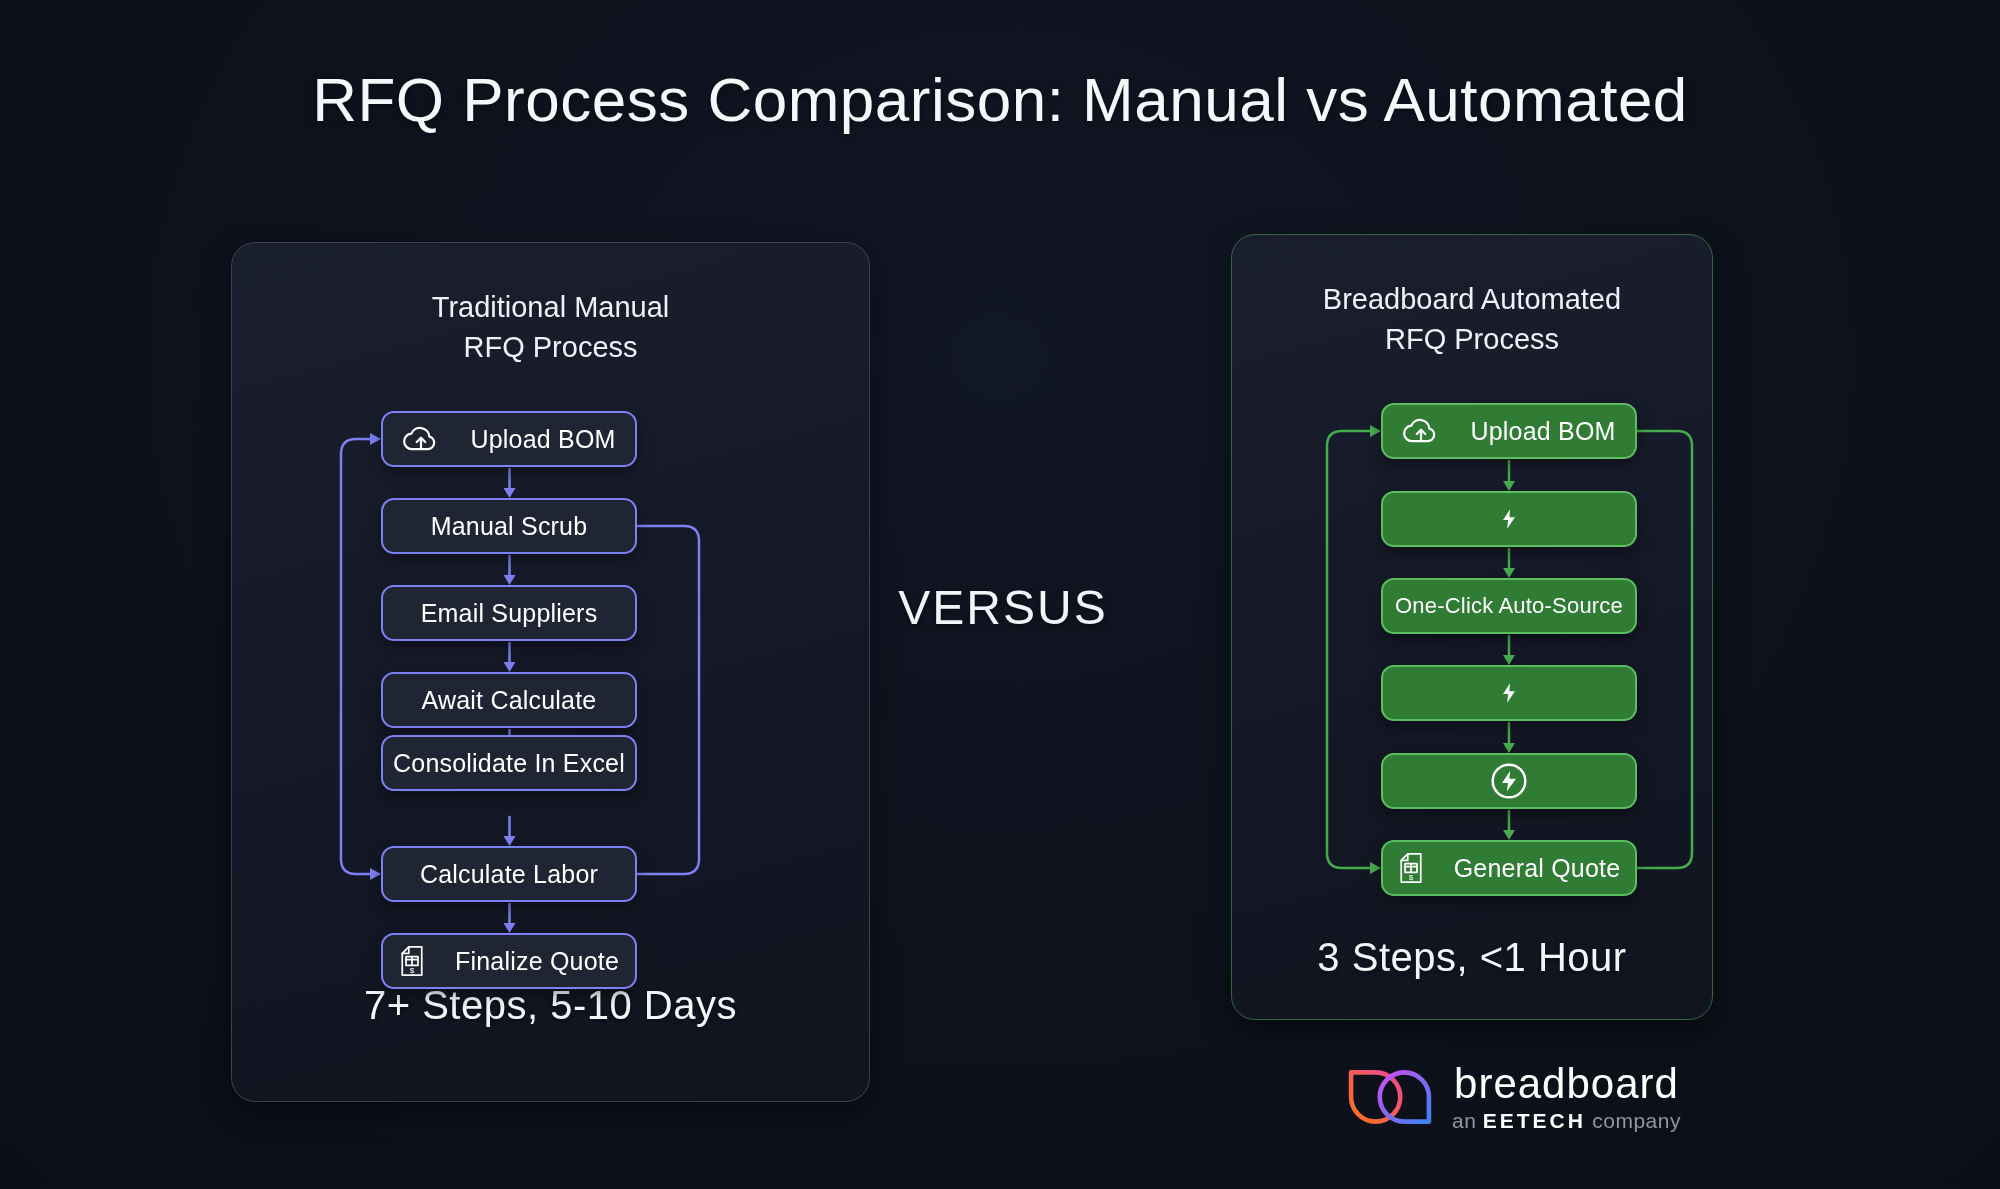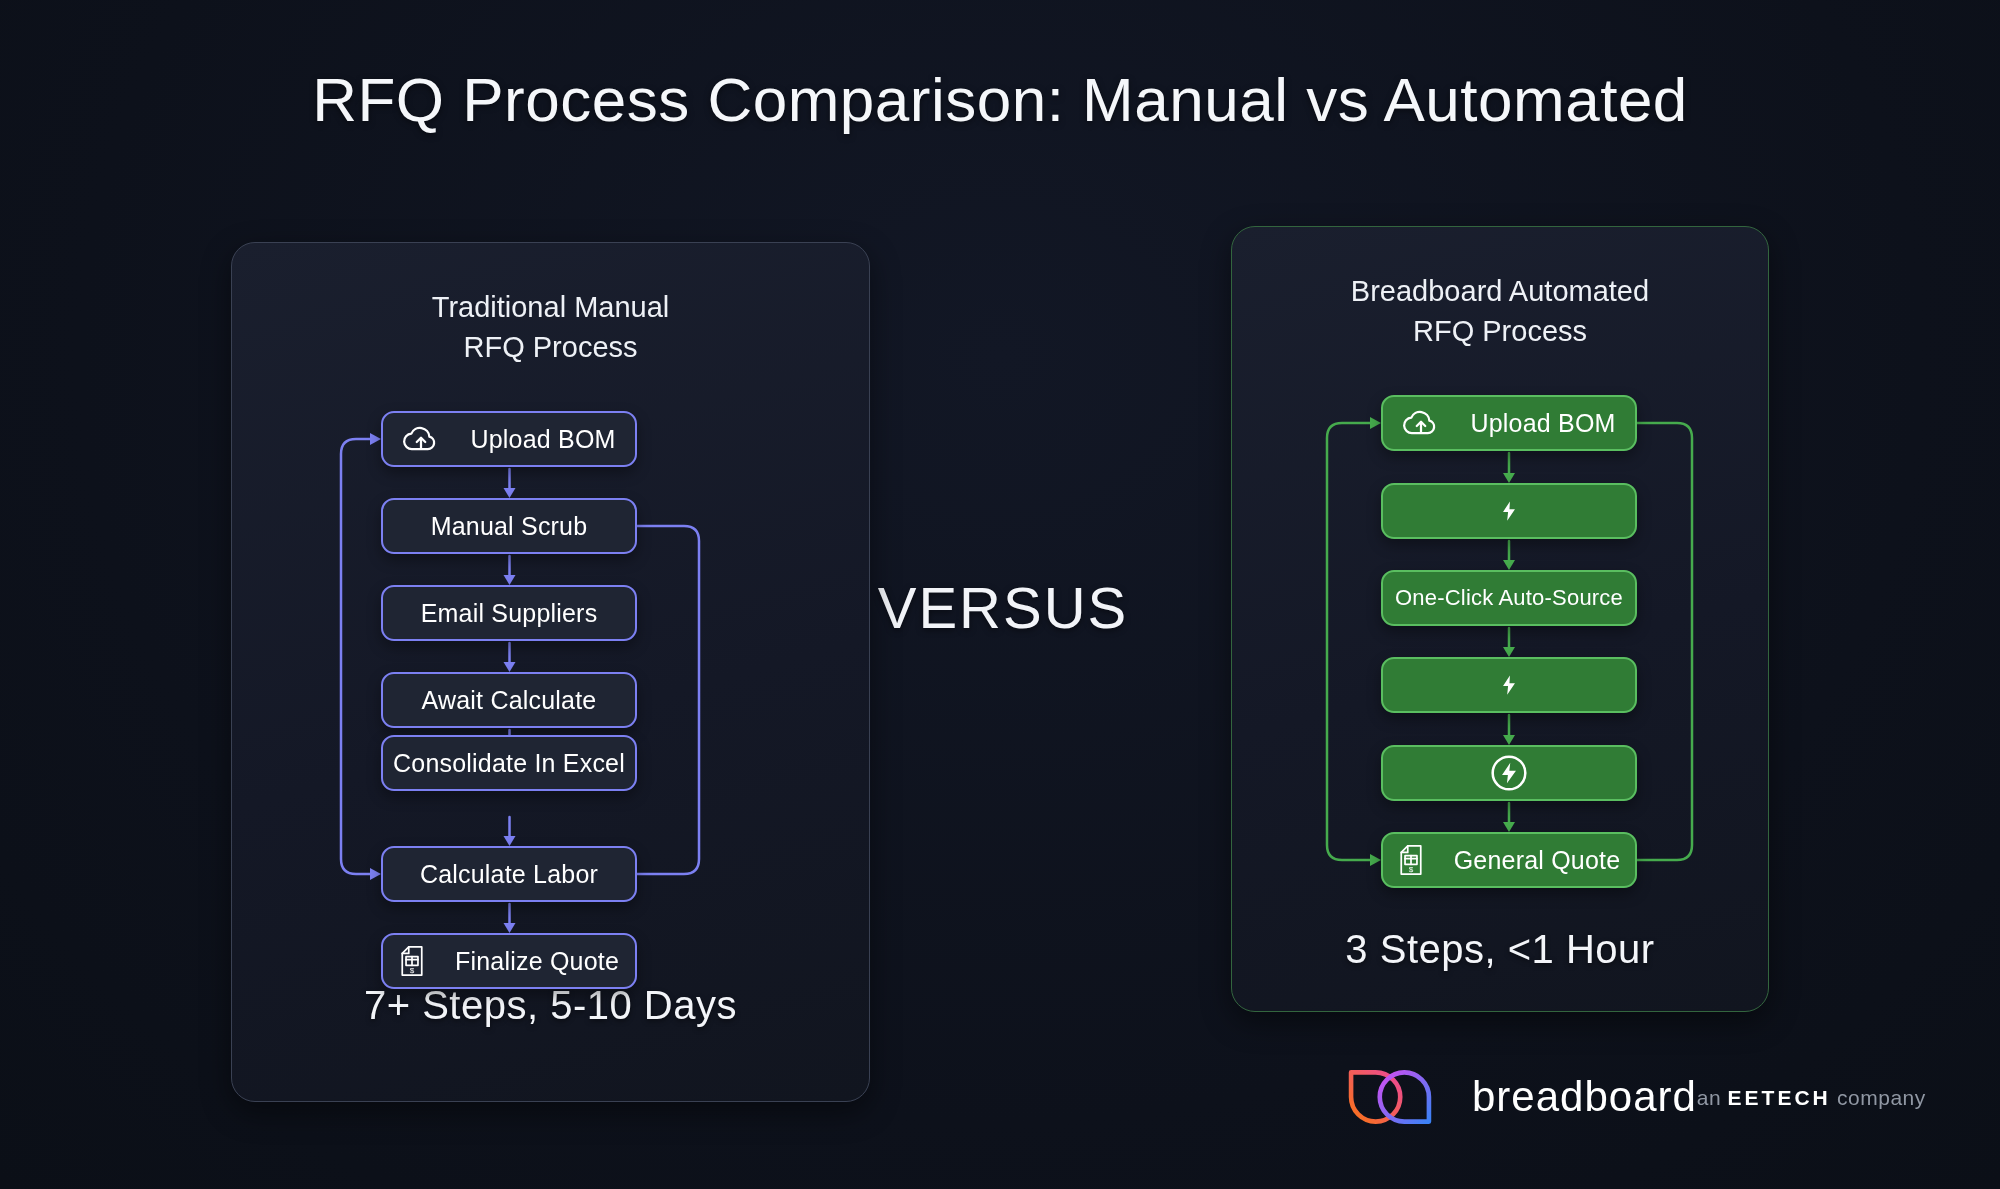--- a/index.html
+++ b/index.html
@@ -11,43 +11,43 @@
   }
   .page-title{
     position:absolute;top:64px;left:0;width:2000px;text-align:center;
     font-size:62px;font-weight:500;color:#f5f7fa;letter-spacing:.5px;
     text-shadow:0 2px 6px rgba(0,0,0,.5);
   }
   .panel{position:absolute;border-radius:24px;box-sizing:border-box;
     background:linear-gradient(165deg,#1a1f2e 0%,#141826 55%,#11151f 100%);
     box-shadow:0 10px 30px rgba(0,0,0,.45);}
   .panel.left-panel{left:231px;top:242px;width:639px;height:860px;border:1px solid #3a4153;}
-  .panel.right-panel{left:1231px;top:226px;width:538px;height:786px;border:1px solid #33653e;}
+  .panel.right-panel{left:1231px;top:234px;width:482px;height:786px;border:1px solid #33653e;}
   .panel-title{position:absolute;top:44px;left:0;width:100%;text-align:center;
     font-size:29px;line-height:40px;font-weight:500;color:#eef1f6;}
   .connectors{position:absolute;left:0;top:0;z-index:0;}
   .step{position:absolute;left:149px;width:256px;height:56px;border-radius:13px;
     display:flex;align-items:center;justify-content:center;gap:30px;
     box-sizing:border-box;z-index:1;box-shadow:0 6px 14px rgba(0,0,0,.35);}
   .left-panel .step{background:#1f2533;border:2px solid #7c80f2;}
   .right-panel .step{background:#307c35;border:2px solid #5abe60;}
   .step .label{font-size:25px;color:#ffffff;letter-spacing:.2px;white-space:nowrap;}
   .step .label.small{font-size:22px;}
   .caption{position:absolute;left:0;width:100%;text-align:center;
     font-size:40px;font-weight:500;color:#f3f5f9;letter-spacing:.5px;
     text-shadow:0 2px 5px rgba(0,0,0,.5);}
   .left-panel .caption{top:740px;}
   .right-panel .caption{top:700px;}
   .versus{
     position:absolute;left:1003px;top:607px;transform:translate(-50%,-50%);
-    font-size:58px;font-weight:500;color:#f2f4f8;letter-spacing:2px;
+    font-size:48px;font-weight:500;color:#f2f4f8;letter-spacing:2px;
     text-shadow:0 2px 6px rgba(0,0,0,.5);
   }
   .brand-footer{position:absolute;left:1348px;top:1060px;display:flex;align-items:center;gap:20px;}
-  .brand-text-col{display:flex;flex-direction:row;align-items:center;margin-left:20px;}
+  .brand-text-col{display:flex;flex-direction:column;align-items:center;}
   .brand-name{font-size:42px;color:#ffffff;letter-spacing:1px;line-height:46px;}
   .brand-tagline{font-size:21px;color:#9097a3;letter-spacing:.5px;margin-top:2px;}
   .brand-tagline .eetech{color:#ffffff;font-weight:bold;letter-spacing:3px;}
   svg{display:block;}
 </style>
 </head>
 <body>
 
 <div class="page-title">RFQ Process Comparison: Manual vs Automated</div>
 

